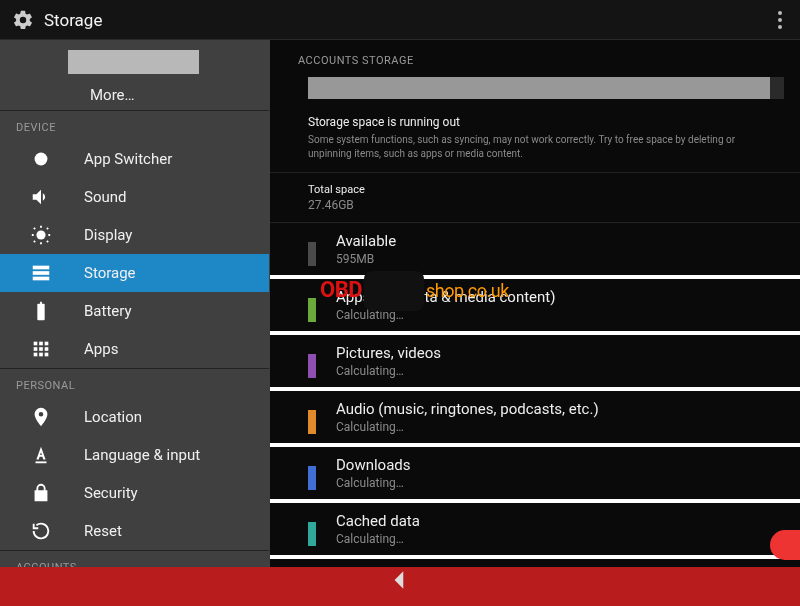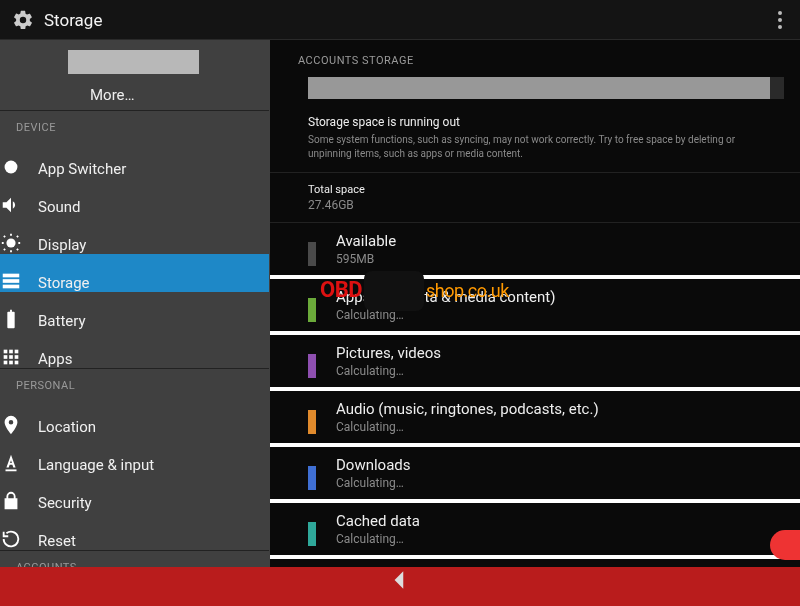--- a/index.html
+++ b/index.html
@@ -14,21 +14,21 @@
 
 
 .content { display: flex; height: 527px; }
 
 
 .sidebar { width: 270px; background: #404040; overflow: hidden; border-right: 1px solid #404040; }
 .side-placeholder { height: 24px; background: #b8b8b8; margin: 10px 70px 6px 68px; }
 .side-more { padding: 6px 0 6px 90px; font-size: 15px; color: #eee; }
 .side-cat { font-size: 11px; color: #9a9a9a; letter-spacing: 0.5px; padding: 10px 0 6px 16px; border-top: 1px solid #222; }
 .side-cat:first-of-type { border-top: none; }
-.side-item { display: flex; align-items: flex-end; height: 38px; cursor: pointer; font-size: 15px; color: #f0f0f0; }
+.side-item { display: flex; align-items: center; height: 38px; padding-left: 30px; cursor: pointer; font-size: 15px; color: #f0f0f0; gap: 16px; }
 .side-item .icon { width: 22px; height: 22px; margin-right: 16px; display: flex; align-items: center; justify-content: center; }
 .side-item.selected { background: #1e88c7; }
 
 
 .main { flex: 1; background: #0a0a0a; padding: 0; overflow: hidden; }
 .section-title { font-size: 11px; color: #9a9a9a; letter-spacing: 0.5px; padding: 14px 0 10px 28px; }
 .storage-bar-wrap { padding: 0 16px 0 38px; }
 .storage-bar { height: 22px; width: 100%; background: #2a2a2a; }
 .storage-bar-used { height: 100%; width: 97%; background: #989898; }
 .warning-block { padding: 16px 30px 12px 38px; border-bottom: 1px solid #222; }

